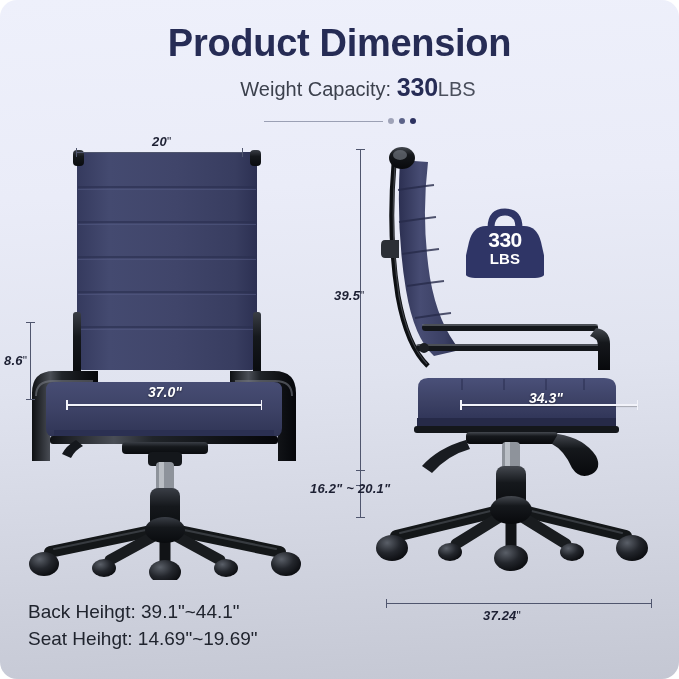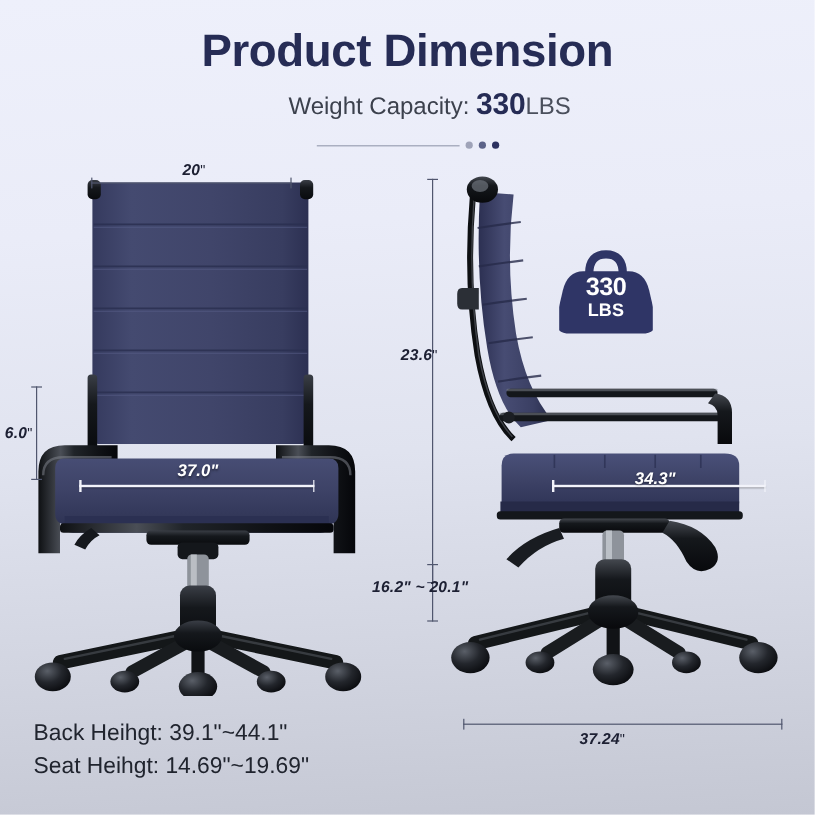--- a/index.html
+++ b/index.html
@@ -10,20 +10,21 @@
   body {
     font-family: "Liberation Sans", sans-serif;
   }
 
   #infographic {
     position: relative;
     width: 679px;
     height: 679px;
     overflow: hidden;
     background: linear-gradient(177deg, #eef0fb 0%, #eaecf8 28%, #e0e3ef 55%, #d2d5e1 78%, #c4c7d3 100%);
+    border-radius: 17px;
   }
 
   
   .hdr {
     position: absolute;
     left: 0; right: 0; top: 22px;
     text-align: center;
   }
   .hdr-title {
     font-size: 38px;
@@ -291,21 +292,21 @@
     </g>
   </svg>
 
   <div class="dim-h" style="left:76px; top:152px; width:167px;"></div>
   <div class="dim-label" style="left:152px; top:134px;">
     <span>20</span><span class="q">"</span>
   </div>
 
   <div class="dim-v" style="left:30px; top:322px; height:78px;"></div>
   <div class="dim-label" style="left:4px; top:353px;">
-    <span>6.0</span><span class="q">"</span>
+    <span>8.6</span><span class="q">"</span>
   </div>
 
   <div class="dim-white" style="left:66px; top:404px; width:196px;"></div>
   <div class="dim-label-white" style="left:148px; top:384px;">
     <span>37.0</span><span>"</span>
   </div>
 
   <svg class="chair-svg" style="left:370px; top:140px;" width="300" height="460" viewBox="0 0 300 460">
     <defs>
       <linearGradient id="sBack" x1="0" y1="0" x2="1" y2="0">
@@ -396,21 +397,21 @@
       <ellipse cx="22" cy="408" rx="16" ry="13" fill="url(#sCaster)"></ellipse>
       <ellipse cx="262" cy="408" rx="16" ry="13" fill="url(#sCaster)"></ellipse>
       <ellipse cx="80" cy="412" rx="12" ry="9" fill="url(#sCaster)"></ellipse>
       <ellipse cx="202" cy="412" rx="12" ry="9" fill="url(#sCaster)"></ellipse>
       <ellipse cx="141" cy="418" rx="17" ry="13" fill="url(#sCaster)"></ellipse>
     </g>
   </svg>
 
   <div class="dim-v" style="left:360px; top:149px; height:337px;"></div>
   <div class="dim-label" style="left:334px; top:288px;">
-    <span>23.6</span><span class="q">"</span>
+    <span>39.5</span><span class="q">"</span>
   </div>
 
   <div class="dim-v" style="left:360px; top:470px; height:48px;"></div>
   <div class="dim-label" style="left:310px; top:481px;">16.2" ~ 20.1"</div>
 
   <div class="dim-white" style="left:460px; top:404px; width:178px;"></div>
   <div class="dim-label-white" style="left:529px; top:390px;">
     <span>34.3</span><span>"</span>
   </div>
 

